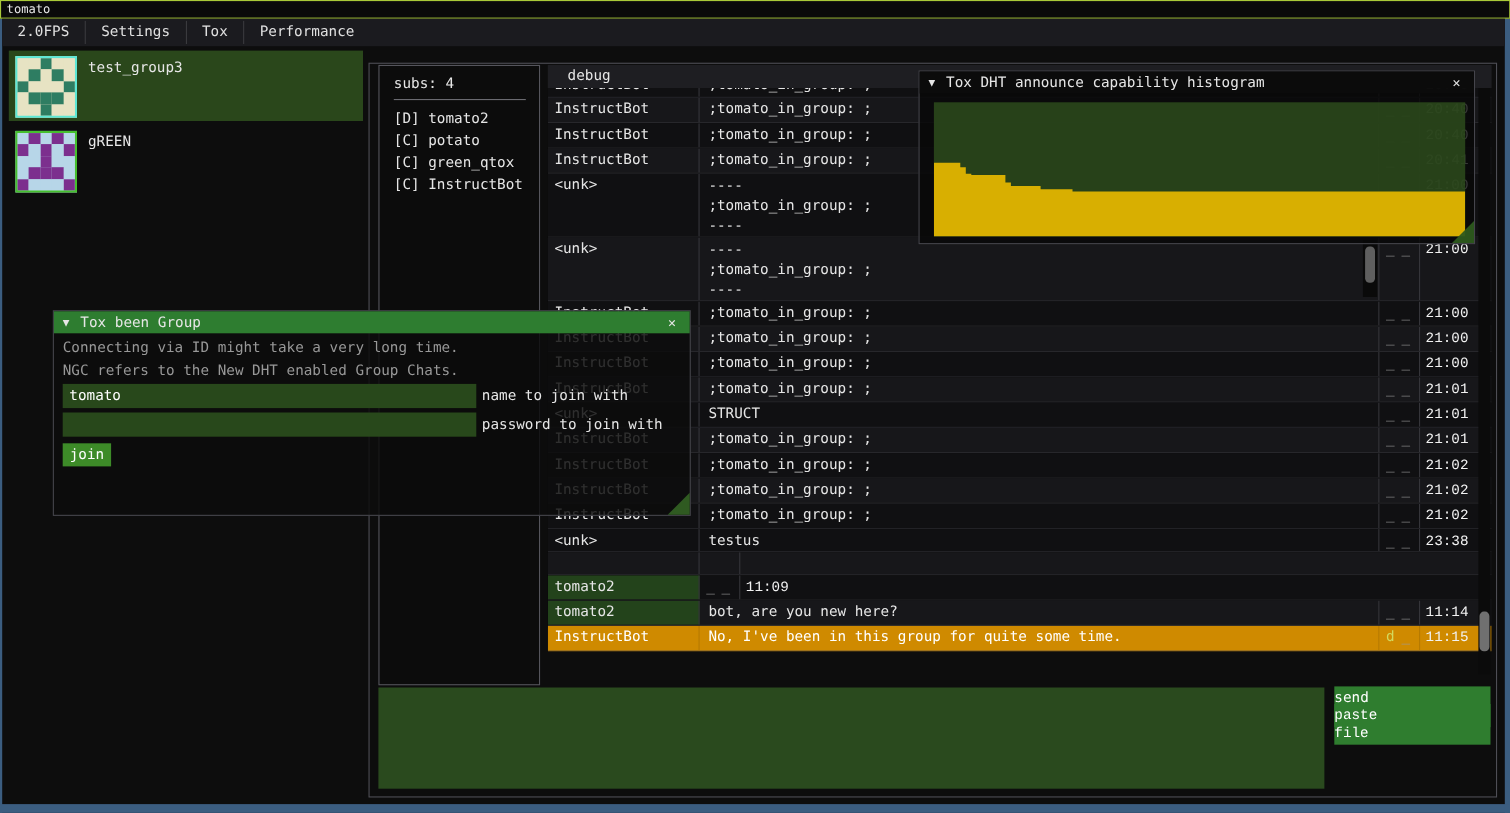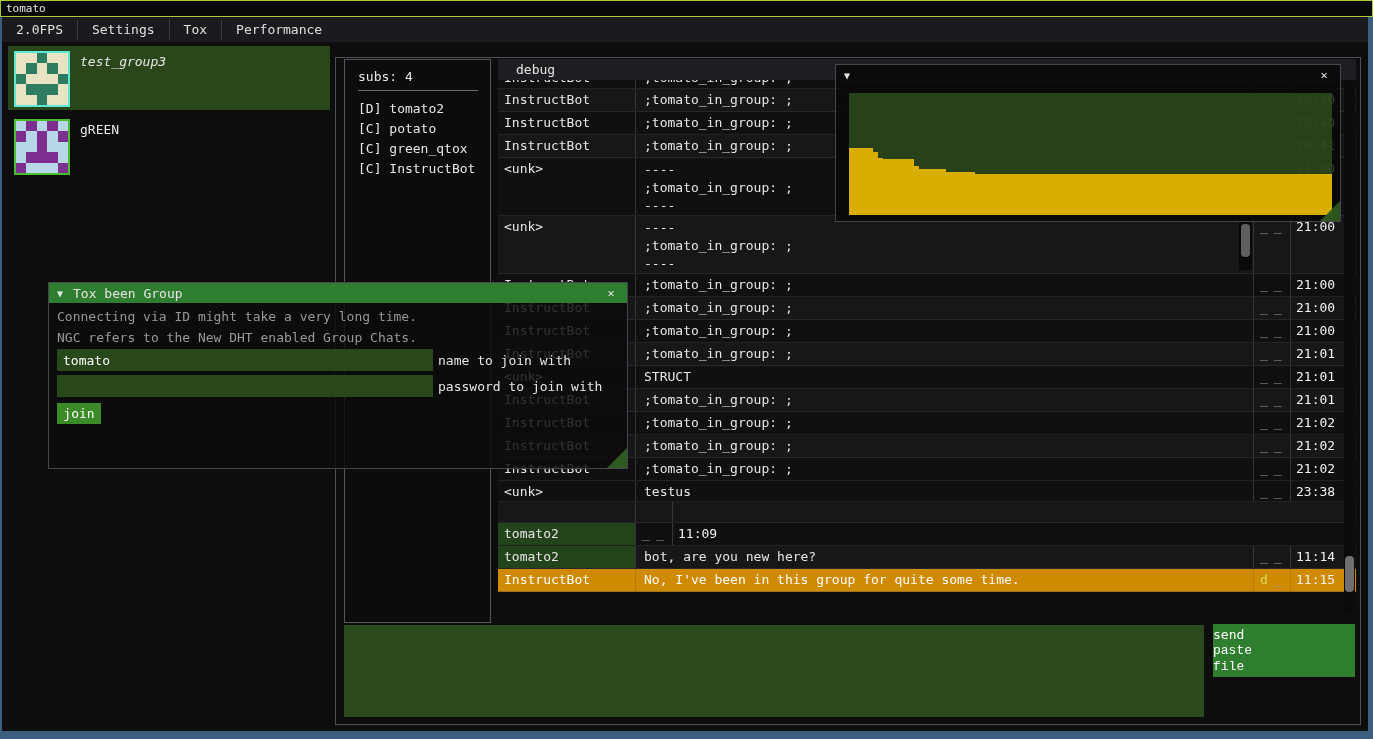--- a/index.html
+++ b/index.html
@@ -55,21 +55,21 @@
   .cell { overflow:hidden; white-space:pre; }
   .c-name { width:138px; padding:3px 0 0 6px; border-right:1px solid #35353a; }
   .c-name.green { background:#23431b; }
   .row.orange .c-name { border-right:1px solid #b67a00; }
   .c-text { width:618px; padding:3px 0 0 8px; border-right:1px solid #35353a; }
   .row.orange .c-text { border-right:1px solid #b67a00; }
   .c-flags { width:37px; padding:3px 0 0 6px; color:#9a9a9a; border-right:1px solid #35353a; }
   .row.orange .c-flags { border-right:1px solid #b67a00; }
   .c-flags .f { display:inline-block; width:14px; }
   .c-flags .f.delivered { color:#d3da5d; }
-  .c-time { width:52px; padding:3px 0 0 5px; color:#f2f2f2; }
+  .c-time { width:52px; padding:3px 0 0 5px; color:#f2f2f2;font-family:Liberation Mono, monospace; }
   .date-text { color:#7d7d7d; padding:2px 0 0 8px; }
   .clip-shift { margin-top:-13px; }
   .msg-line { line-height:18px; }
   .inner-scroll-track { position:absolute; right:104px; top:2px; width:13px; height:52px; background:#0a0a0a; }
   .inner-scroll-thumb { position:absolute; right:106px; top:8px; width:9px; height:33px; background:#5f5f5f; border-radius:4px; }
 
   .chat-scroll-track { position:absolute; left:1008px; top:22px; width:11px; height:533px; background:#0b0b0b; }
   .chat-scroll-thumb { position:absolute; left:1009px; top:498px; width:9px; height:36px; background:#707070; border-radius:4px; }
 
   .chat-input { position:absolute; left:8px; top:567px; width:860px; height:92px;
@@ -121,21 +121,21 @@
       <div class="menu-item">2.0FPS</div>
       <div class="menu-sep"></div>
       <div class="menu-item">Settings</div>
       <div class="menu-sep"></div>
       <div class="menu-item">Tox</div>
       <div class="menu-sep"></div>
       <div class="menu-item">Performance</div>
     </div>
 
   <div id="sidebar">
-      <div class="group-item selected" style="top: 46px; height: 64px; font-style: italic;">
+      <div class="group-item selected" style="top: 46px; height: 64px;">
         <div class="avatar" style="border: 2px solid rgb(92, 232, 213); background: rgb(231, 227, 195);">
           <div style="background: rgb(231, 227, 195);"></div>
           <div style="background: rgb(231, 227, 195);"></div>
           <div style="background: rgb(46, 125, 98);"></div>
           <div style="background: rgb(231, 227, 195);"></div>
           <div style="background: rgb(231, 227, 195);"></div>
           <div style="background: rgb(231, 227, 195);"></div>
           <div style="background: rgb(46, 125, 98);"></div>
           <div style="background: rgb(231, 227, 195);"></div>
           <div style="background: rgb(46, 125, 98);"></div>
@@ -339,20 +339,21 @@
     </div>
     <div class="file-btn paste">
       <span>paste</span>
       <span>file</span>
     </div>
   </div>
 
   <div class="float-win hist-win">
     <div class="win-titlebar">
       <span class="win-arrow">▼</span>
+      <span>Tox DHT announce capability histogram</span>
       <span class="win-close">✕</span>
     </div>
     <div class="hist-plot" id="histplot"><svg width="483" height="122">
           <polygon points="0,122 0,55 24,55 24,59 29,59 29,65 34,65 34,66 65,66 65,73 70,73 70,76 97,76 97,79 126,79 126,81 483,81 483,122" fill="#e0b400" fill-opacity="0.96"></polygon>
         </svg></div>
     <div class="grip"></div>
   </div>
 
   <div class="float-win join-win">
     <div class="win-titlebar">

